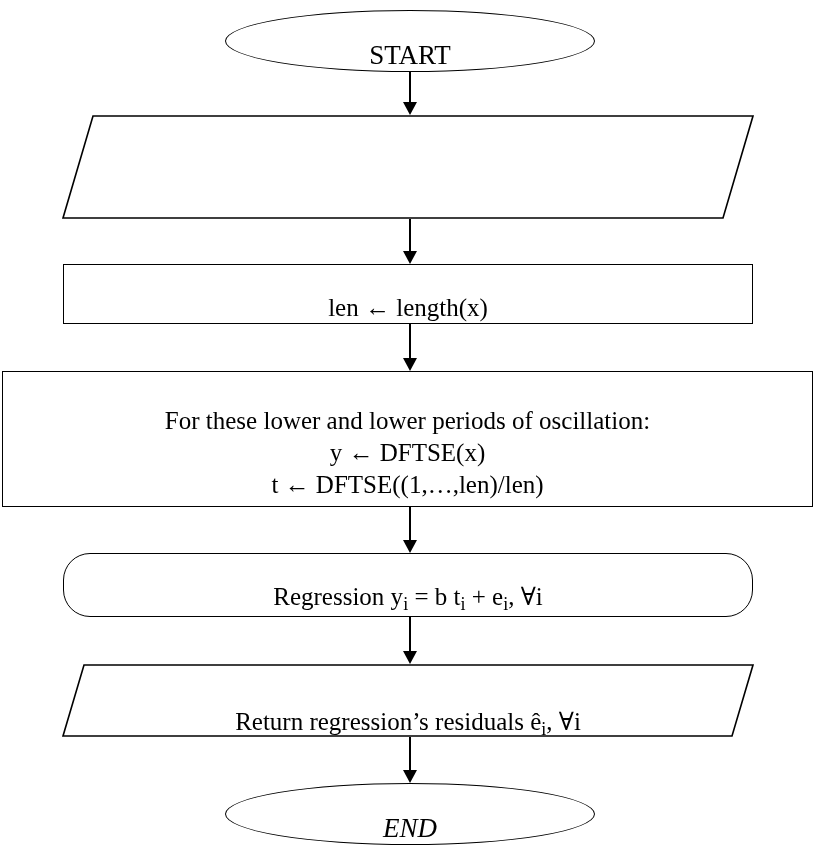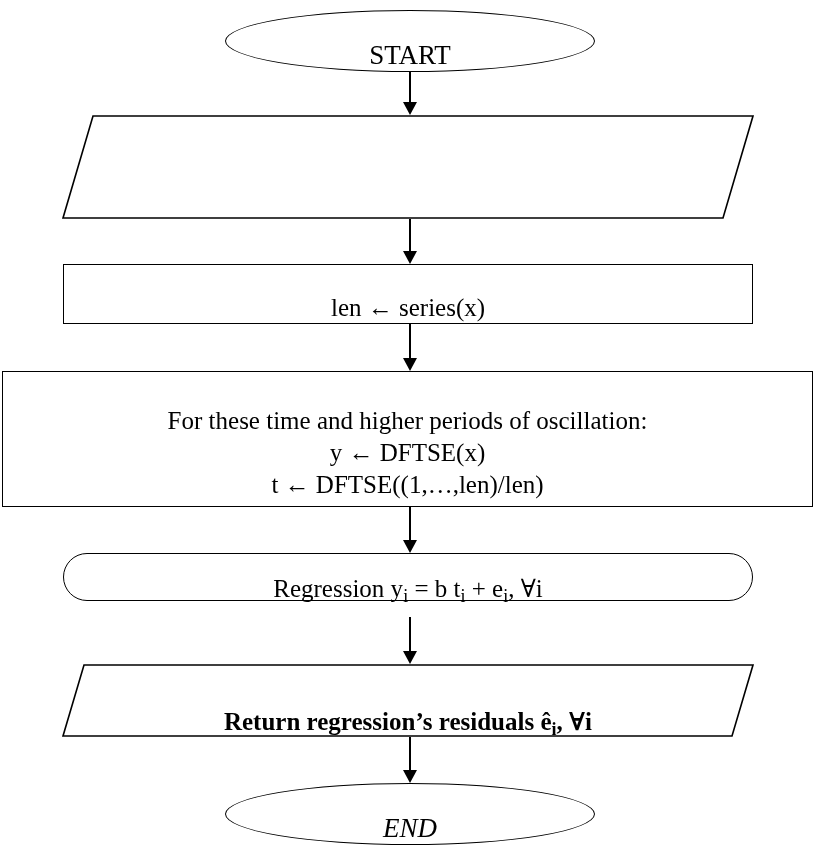--- a/index.html
+++ b/index.html
@@ -112,49 +112,49 @@
       <polygon points="31,1 691,1 661,103 1,103" fill="#ffffff" stroke="#000000" stroke-width="1.6"></polygon>
     </svg>
   </div>
 
   <div class="arrow" style="left:409px; top:219px; width:14px; height:46px;">
     <div class="shaft" style="height:33px;"></div>
     <div class="head" style="top:32px;"></div>
   </div>
 
   <div class="node process" style="left:63px; top:264px; width:690px; height:60px;">
-    <span class="label">len ← series(x)</span>
+    <span class="label">len ← length(x)</span>
   </div>
 
   <div class="arrow" style="left:409px; top:324px; width:14px; height:48px;">
     <div class="shaft" style="height:35px;"></div>
     <div class="head" style="top:34px;"></div>
   </div>
 
   <div class="node process" style="left:2px; top:371px; width:811px; height:136px;">
-    <span class="label">For these time and higher periods of oscillation:
+    <span class="label">For these lower and lower periods of oscillation:
 y ← DFTSE(x)
 t ← DFTSE((1,…,len)/len)</span>
   </div>
 
   <div class="arrow" style="left:409px; top:507px; width:14px; height:47px;">
     <div class="shaft" style="height:34px;"></div>
     <div class="head" style="top:33px;"></div>
   </div>
 
-  <div class="node process" style="left:63px; top:553px; width:690px; height:48px;border-radius:27px;">
+  <div class="node process" style="left:63px; top:553px; width:690px; height:64px;border-radius:27px;">
     <span class="label"><span>Regression y</span><span class="sub">i</span><span> = b t</span><span class="sub">i</span><span> + e</span><span class="sub">i</span><span>, ∀i</span></span>
   </div>
 
   <div class="arrow" style="left:409px; top:617px; width:14px; height:48px;">
     <div class="shaft" style="height:35px;"></div>
     <div class="head" style="top:34px;"></div>
   </div>
 
-  <div class="node data-shape" style="left:62px; top:664px; width:692px; height:91px;font-weight:bold;">
+  <div class="node data-shape" style="left:62px; top:664px; width:692px; height:91px;">
     <svg width="692" height="73" viewBox="0 0 692 73" aria-hidden="true">
       <polygon points="22,1 691,1 670,72 1,72" fill="#ffffff" stroke="#000000" stroke-width="1.6"></polygon>
     </svg>
     <span class="label"><span>Return regression’s residuals ê</span><span class="sub">i</span><span>, ∀i</span></span>
   </div>
 
   <div class="arrow" style="left:409px; top:737px; width:14px; height:47px;">
     <div class="shaft" style="height:34px;"></div>
     <div class="head" style="top:33px;"></div>
   </div>

